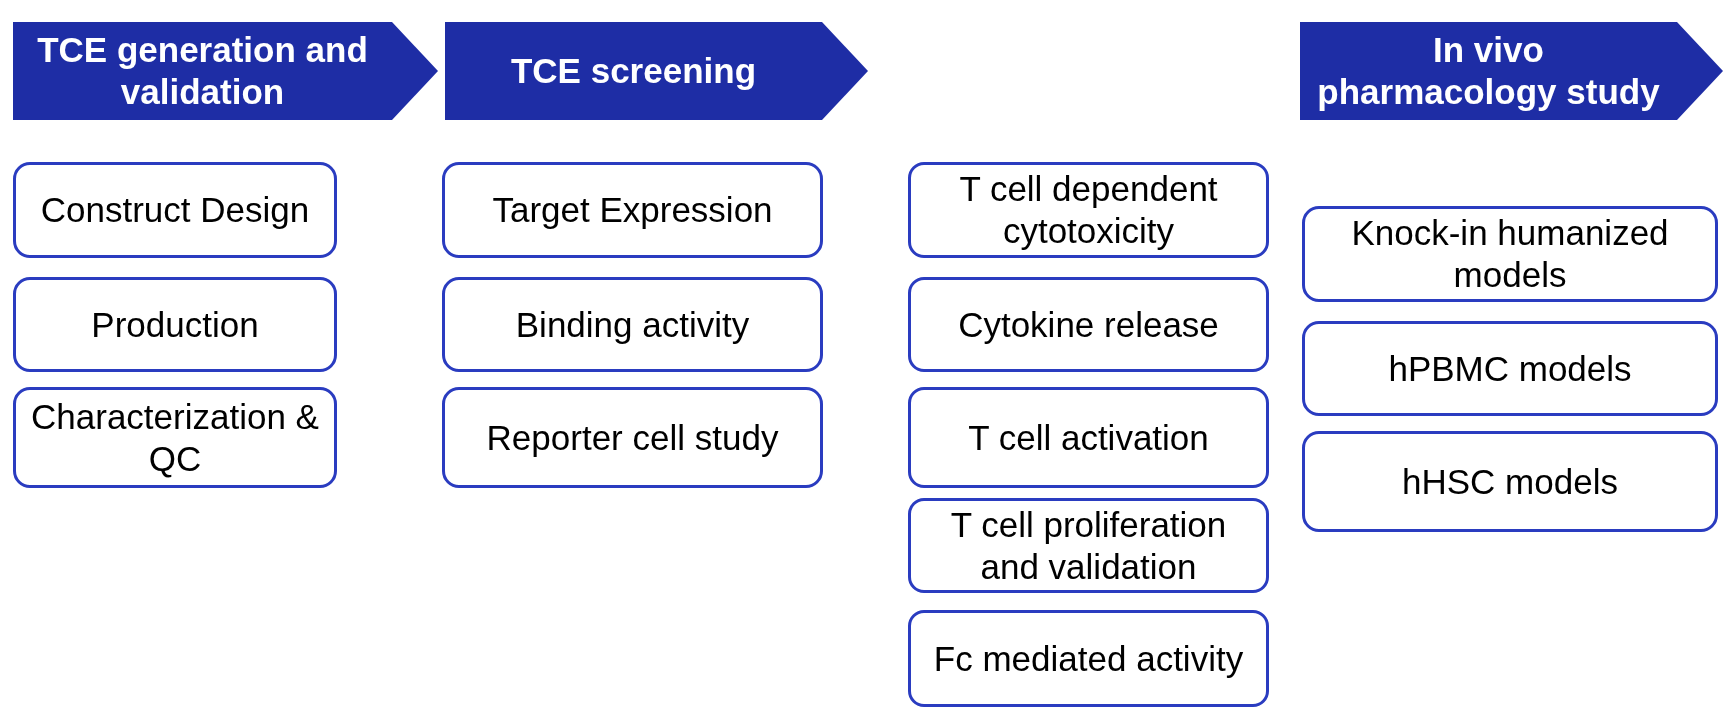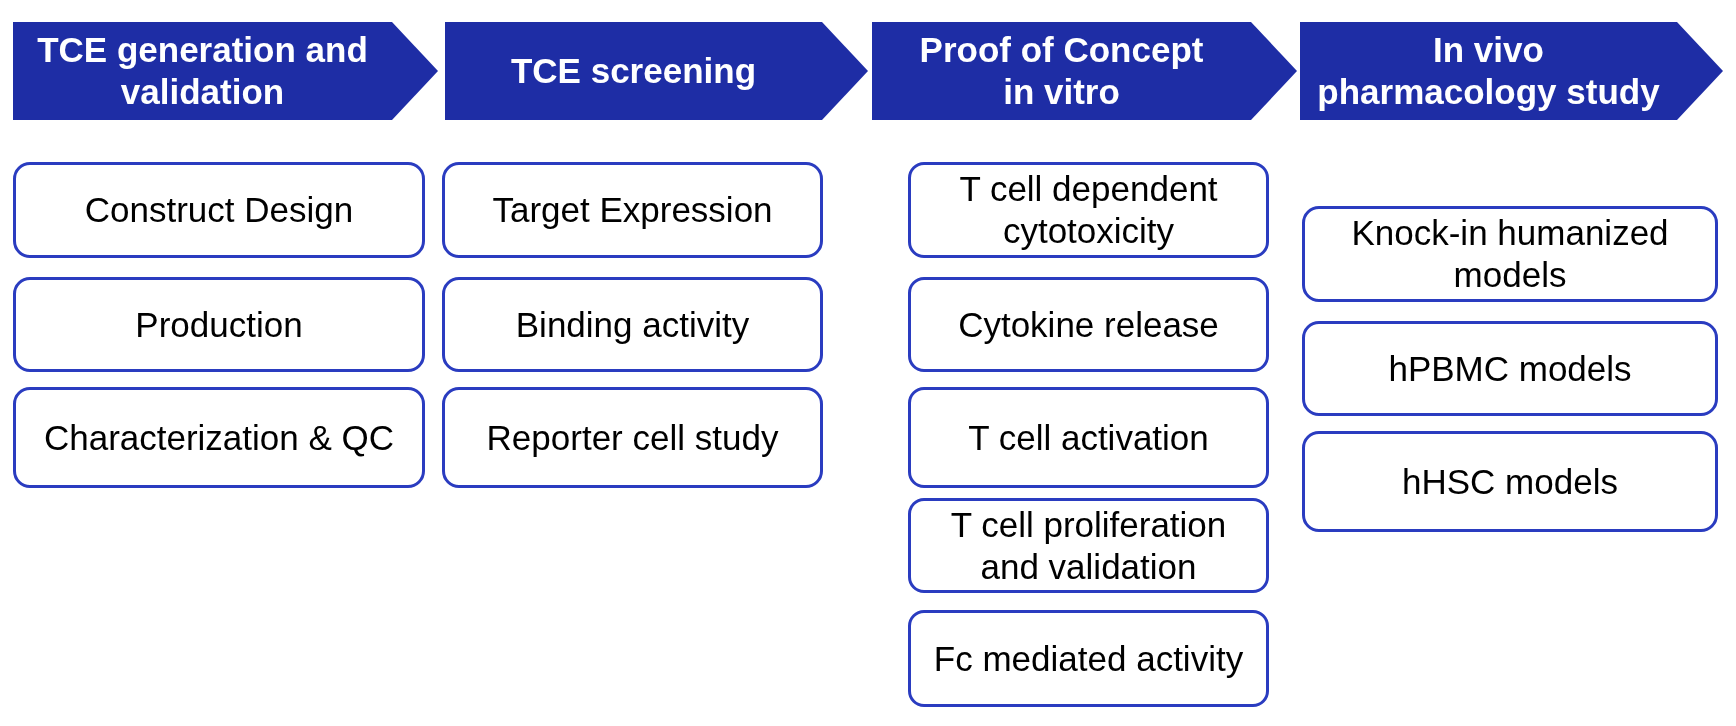--- a/index.html
+++ b/index.html
@@ -56,45 +56,41 @@
     align-items: center;
     justify-content: center;
     text-align: center;
     padding: 4px 14px;
   }
   .box span {
     color: var(--box-text);
     font-size: 35px;
     line-height: 1.2;
   }
-  .c1 { left: 13px;   width: 412px; }
+  .c1 { left: 13px;   width: 324px; }
   .c2 { left: 442px;  width: 381px; }
   .c3 { left: 908px;  width: 361px; border-radius: 16px; }
   .c4 { left: 1302px; width: 416px; margin-top: 44px; }
   .r1 { top: 162px; height: 96px; }
   .r2 { top: 277px; height: 95px; }
   .r3 { top: 387px; height: 101px; }
   .r4 { top: 498px; height: 95px; }
   .r5 { top: 610px; height: 97px; text-align: center; }
 </style>
 </head>
 <body>
 
 <div class="canvas">
 
   <div class="arrow h1">
     <span class="arrow-text">TCE generation and
 validation</span>
   </div>
   <div class="arrow h2">
     <span class="arrow-text">TCE screening</span>
-  </div>
-  <div class="arrow h3">
-    <span class="arrow-text">Proof of Concept
-in vitro</span>
   </div>
   <div class="arrow h4">
     <span class="arrow-text">In vivo
 pharmacology study</span>
   </div>
 
   <div class="box c1 r1">
     <span>Construct Design</span>
   </div>
   <div class="box c1 r2">

